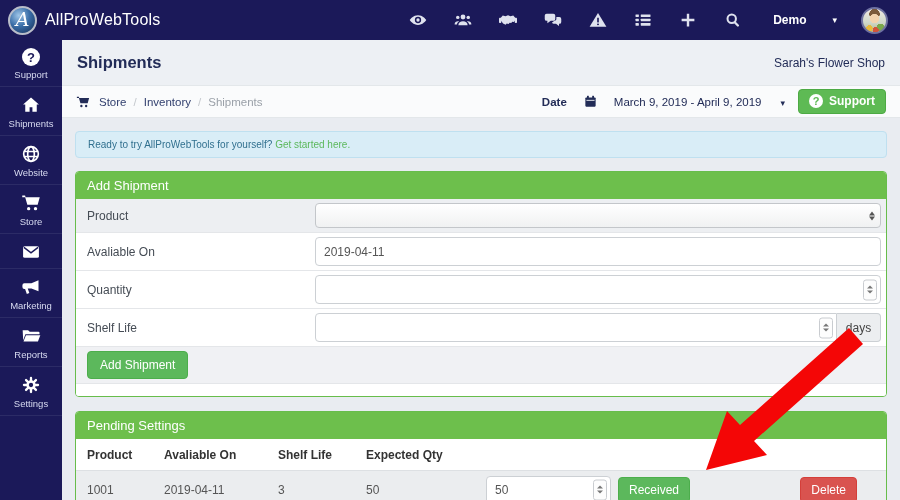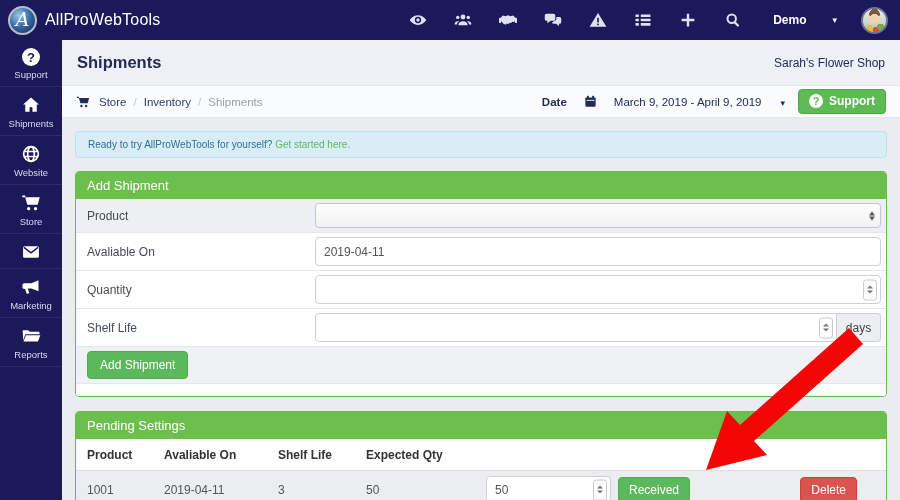--- a/index.html
+++ b/index.html
@@ -186,20 +186,31 @@
       </svg>
     <span class="side-label">Marketing</span>
   </div>
   <div class="side-item">
     <svg class="side-ic" viewBox="0 0 24 24" fill="currentColor">
         <path d="M2 5h6.5l2 2H21a1.2 1.2 0 011.2 1.2V10H5.3L2.6 17z"></path>
         <path d="M5.9 11h17.3L20.3 18.6H3z"></path>
       </svg>
     <span class="side-label">Reports</span>
   </div>
+  <div class="side-item">
+    <svg class="side-ic" viewBox="0 0 24 24" fill="currentColor">
+        <circle cx="12" cy="12" r="5.6"></circle>
+        <rect x="10.6" y="2.2" width="2.8" height="19.6" rx="1.4"></rect>
+        <rect x="10.6" y="2.2" width="2.8" height="19.6" rx="1.4" transform="rotate(45 12 12)"></rect>
+        <rect x="10.6" y="2.2" width="2.8" height="19.6" rx="1.4" transform="rotate(90 12 12)"></rect>
+        <rect x="10.6" y="2.2" width="2.8" height="19.6" rx="1.4" transform="rotate(135 12 12)"></rect>
+        <circle cx="12" cy="12" r="2.6" fill="#1b1959"></circle>
+      </svg>
+    <span class="side-label">Settings</span>
+  </div>
 </div>
 
 <div class="main">
 
   <div class="page-header">
     <span class="page-title">Shipments</span>
     <span class="account-name">Sarah's Flower Shop</span>
   </div>
 
   <div class="crumb-bar">

